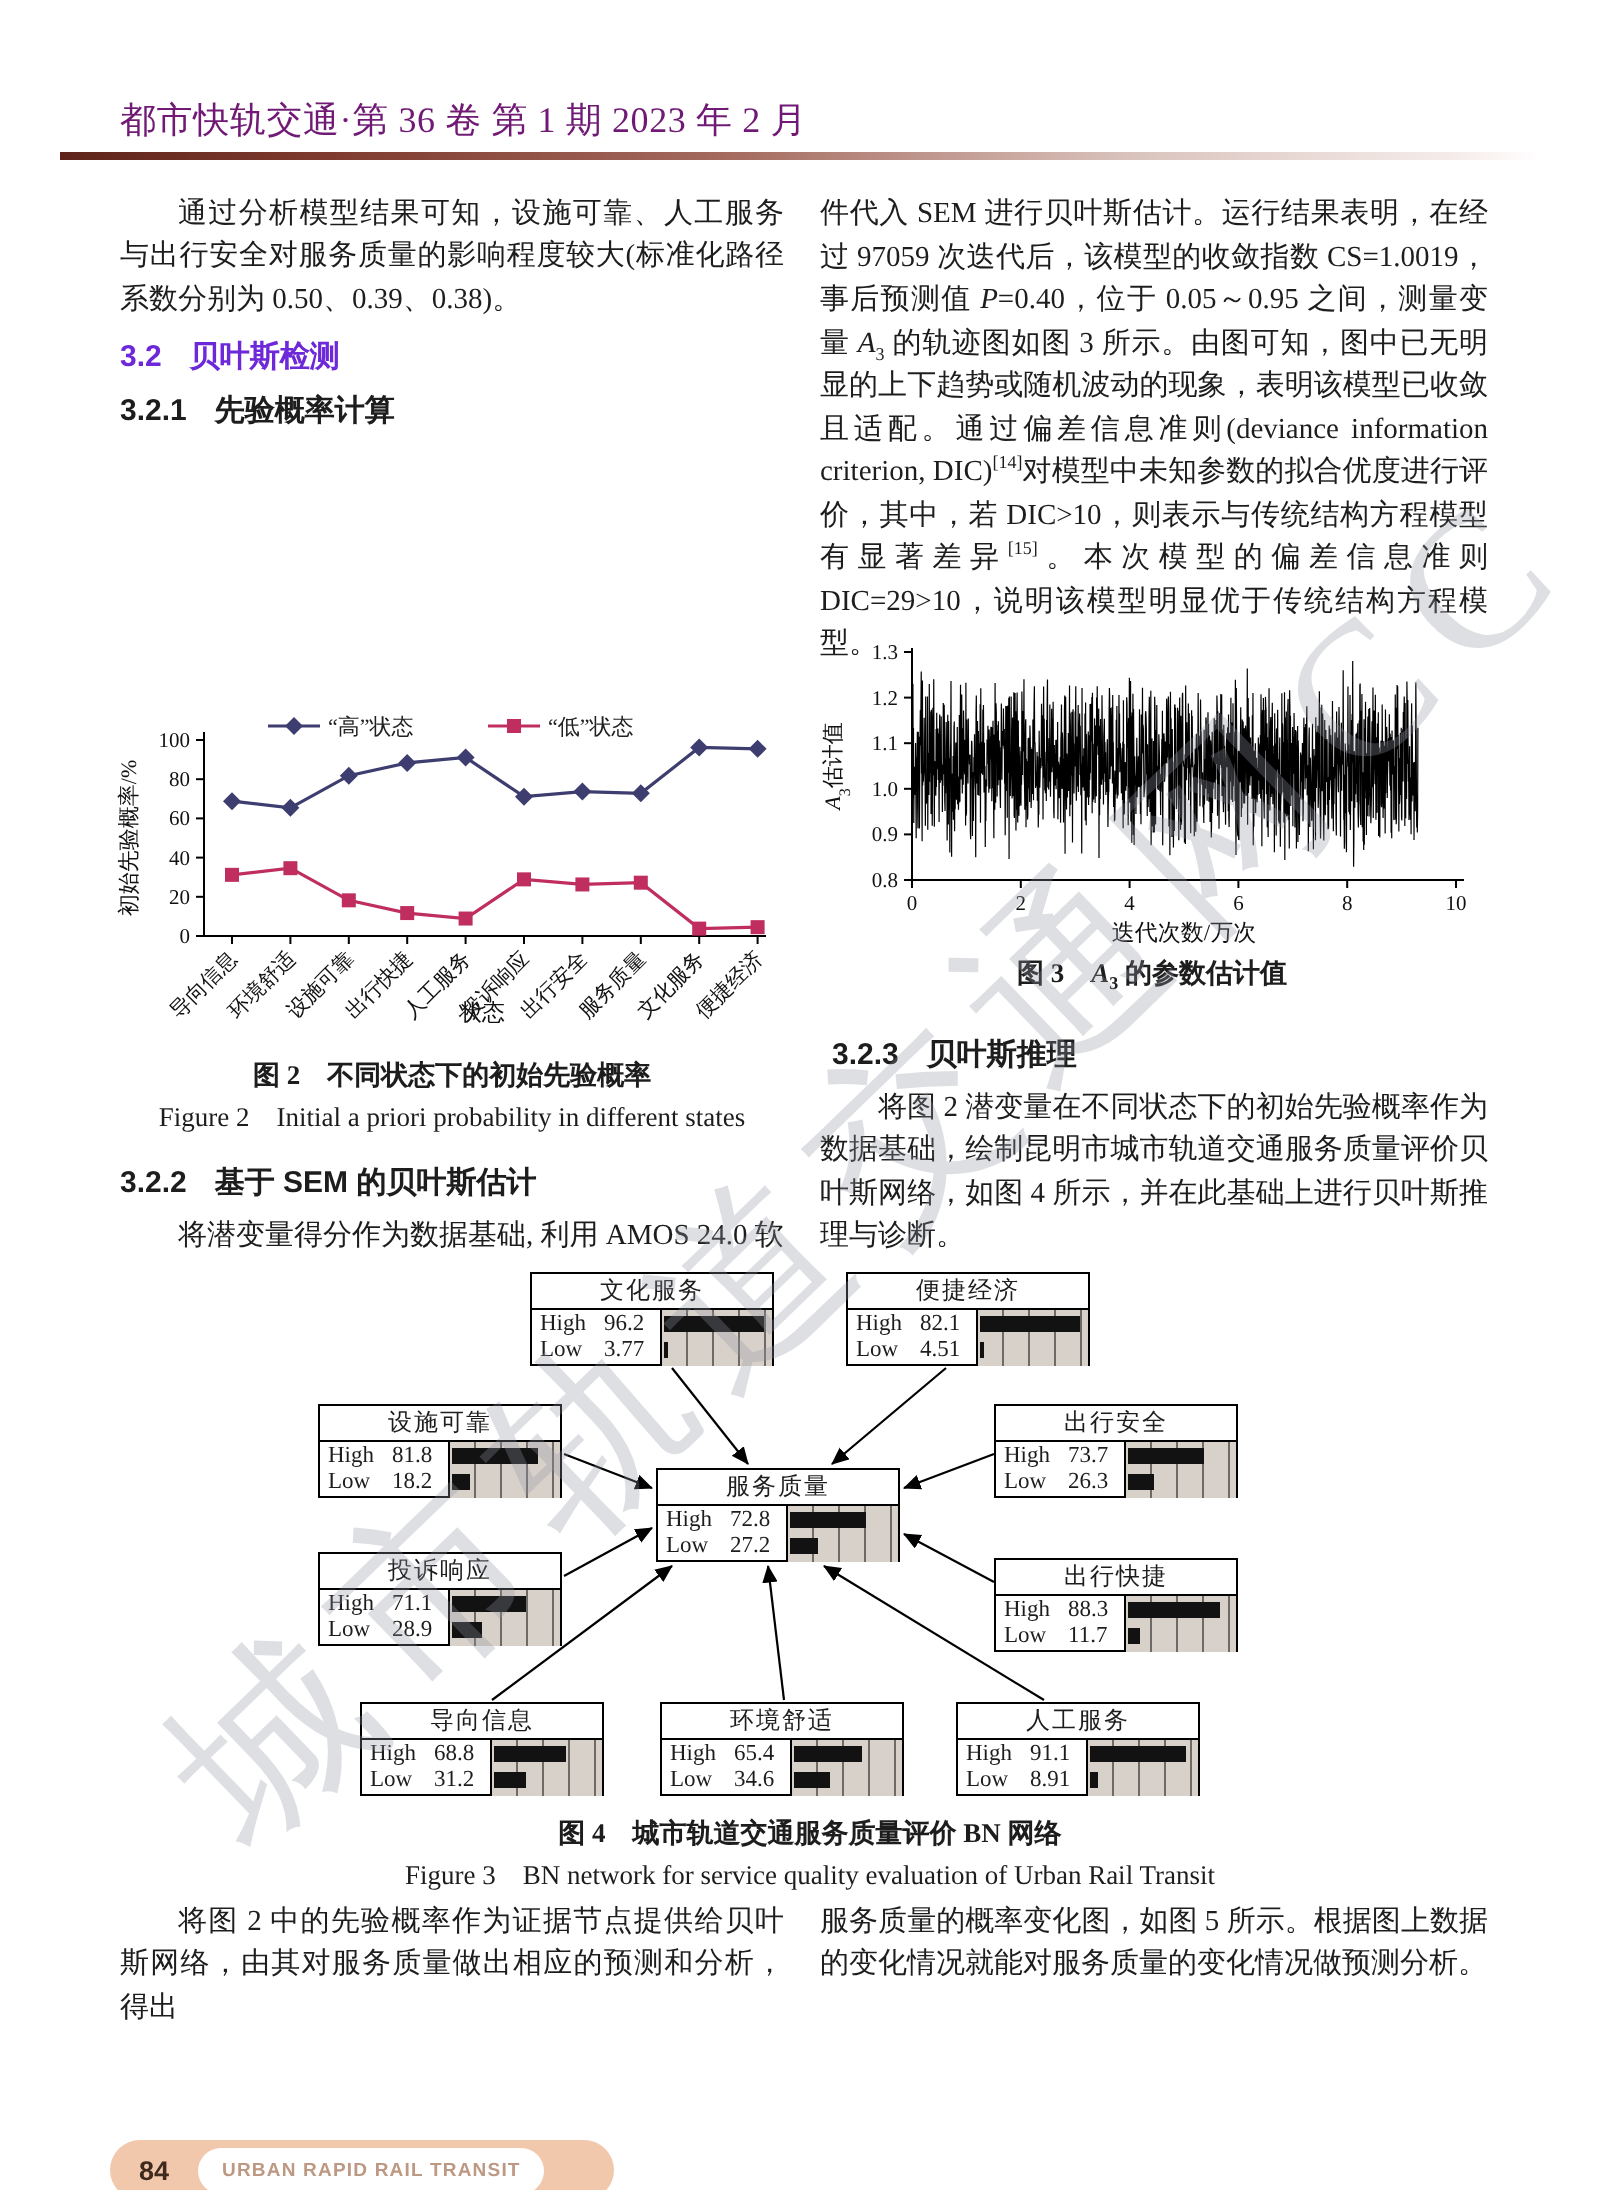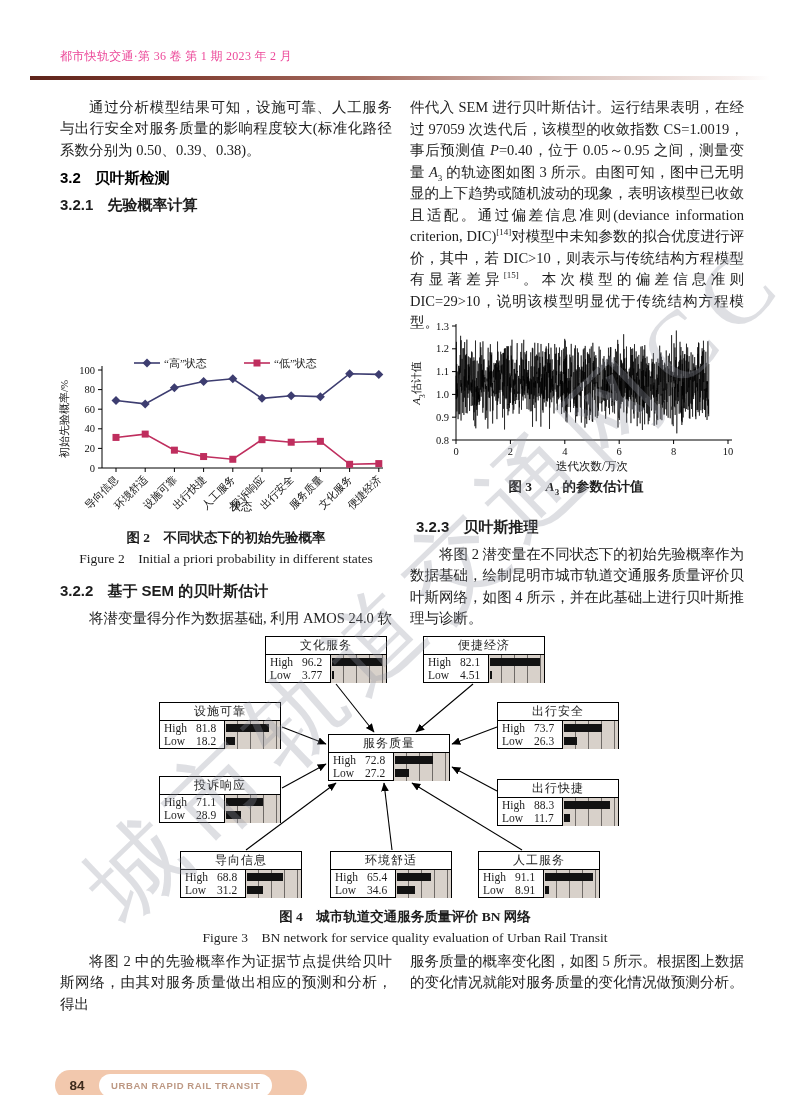--- a/index.html
+++ b/index.html
@@ -1,26 +1,26 @@
 <!DOCTYPE html>
 <html><head>
 <meta charset="utf-8">
 <style>
   html,body{margin:0;padding:0;background:#e9e9e9;}
   .page{position:relative;width:800px;height:1095px;background:#ffffff;overflow:hidden;
         font-family:"Liberation Serif","DejaVu Serif",serif;color:#1d1d1d;}
   
-  .header-line{position:absolute;left:60px;top:48px;font-size:12px;color:#ec4899;letter-spacing:.3px;}
+  .header-line{position:absolute;left:60px;top:48px;font-size:18px;color:#701a75;letter-spacing:.3px;}
   .header-rule{position:absolute;left:30px;top:76px;width:740px;height:3.5px;
         background:linear-gradient(to right,#5e241b,#7e3a2e 18%,#a46a5e 45%,#d9c2bc 72%,#f6eeec 95%,#ffffff);}
   
   .col{position:absolute;font-size:14.5px;line-height:21.4px;text-align:justify;}
   .p-indent{text-indent:2em;}
   .h-sec{position:absolute;font-family:"Liberation Sans","DejaVu Sans",sans-serif;font-weight:bold;font-size:15px;}
-  .h-teal{color:#000000;}
+  .h-teal{color:#6d28d9;}
   .h-num{margin-right:14px;}
   sup{font-size:9px;vertical-align:super;line-height:0;}
   sub{font-size:9px;vertical-align:sub;line-height:0;}
   
   .caption-block{position:absolute;text-align:center;line-height:21px;}
   .cap-zh{font-size:13.5px;font-weight:bold;}
   .cap-en{font-size:13.5px;}
   
   .fig-svg{position:absolute;}
   

